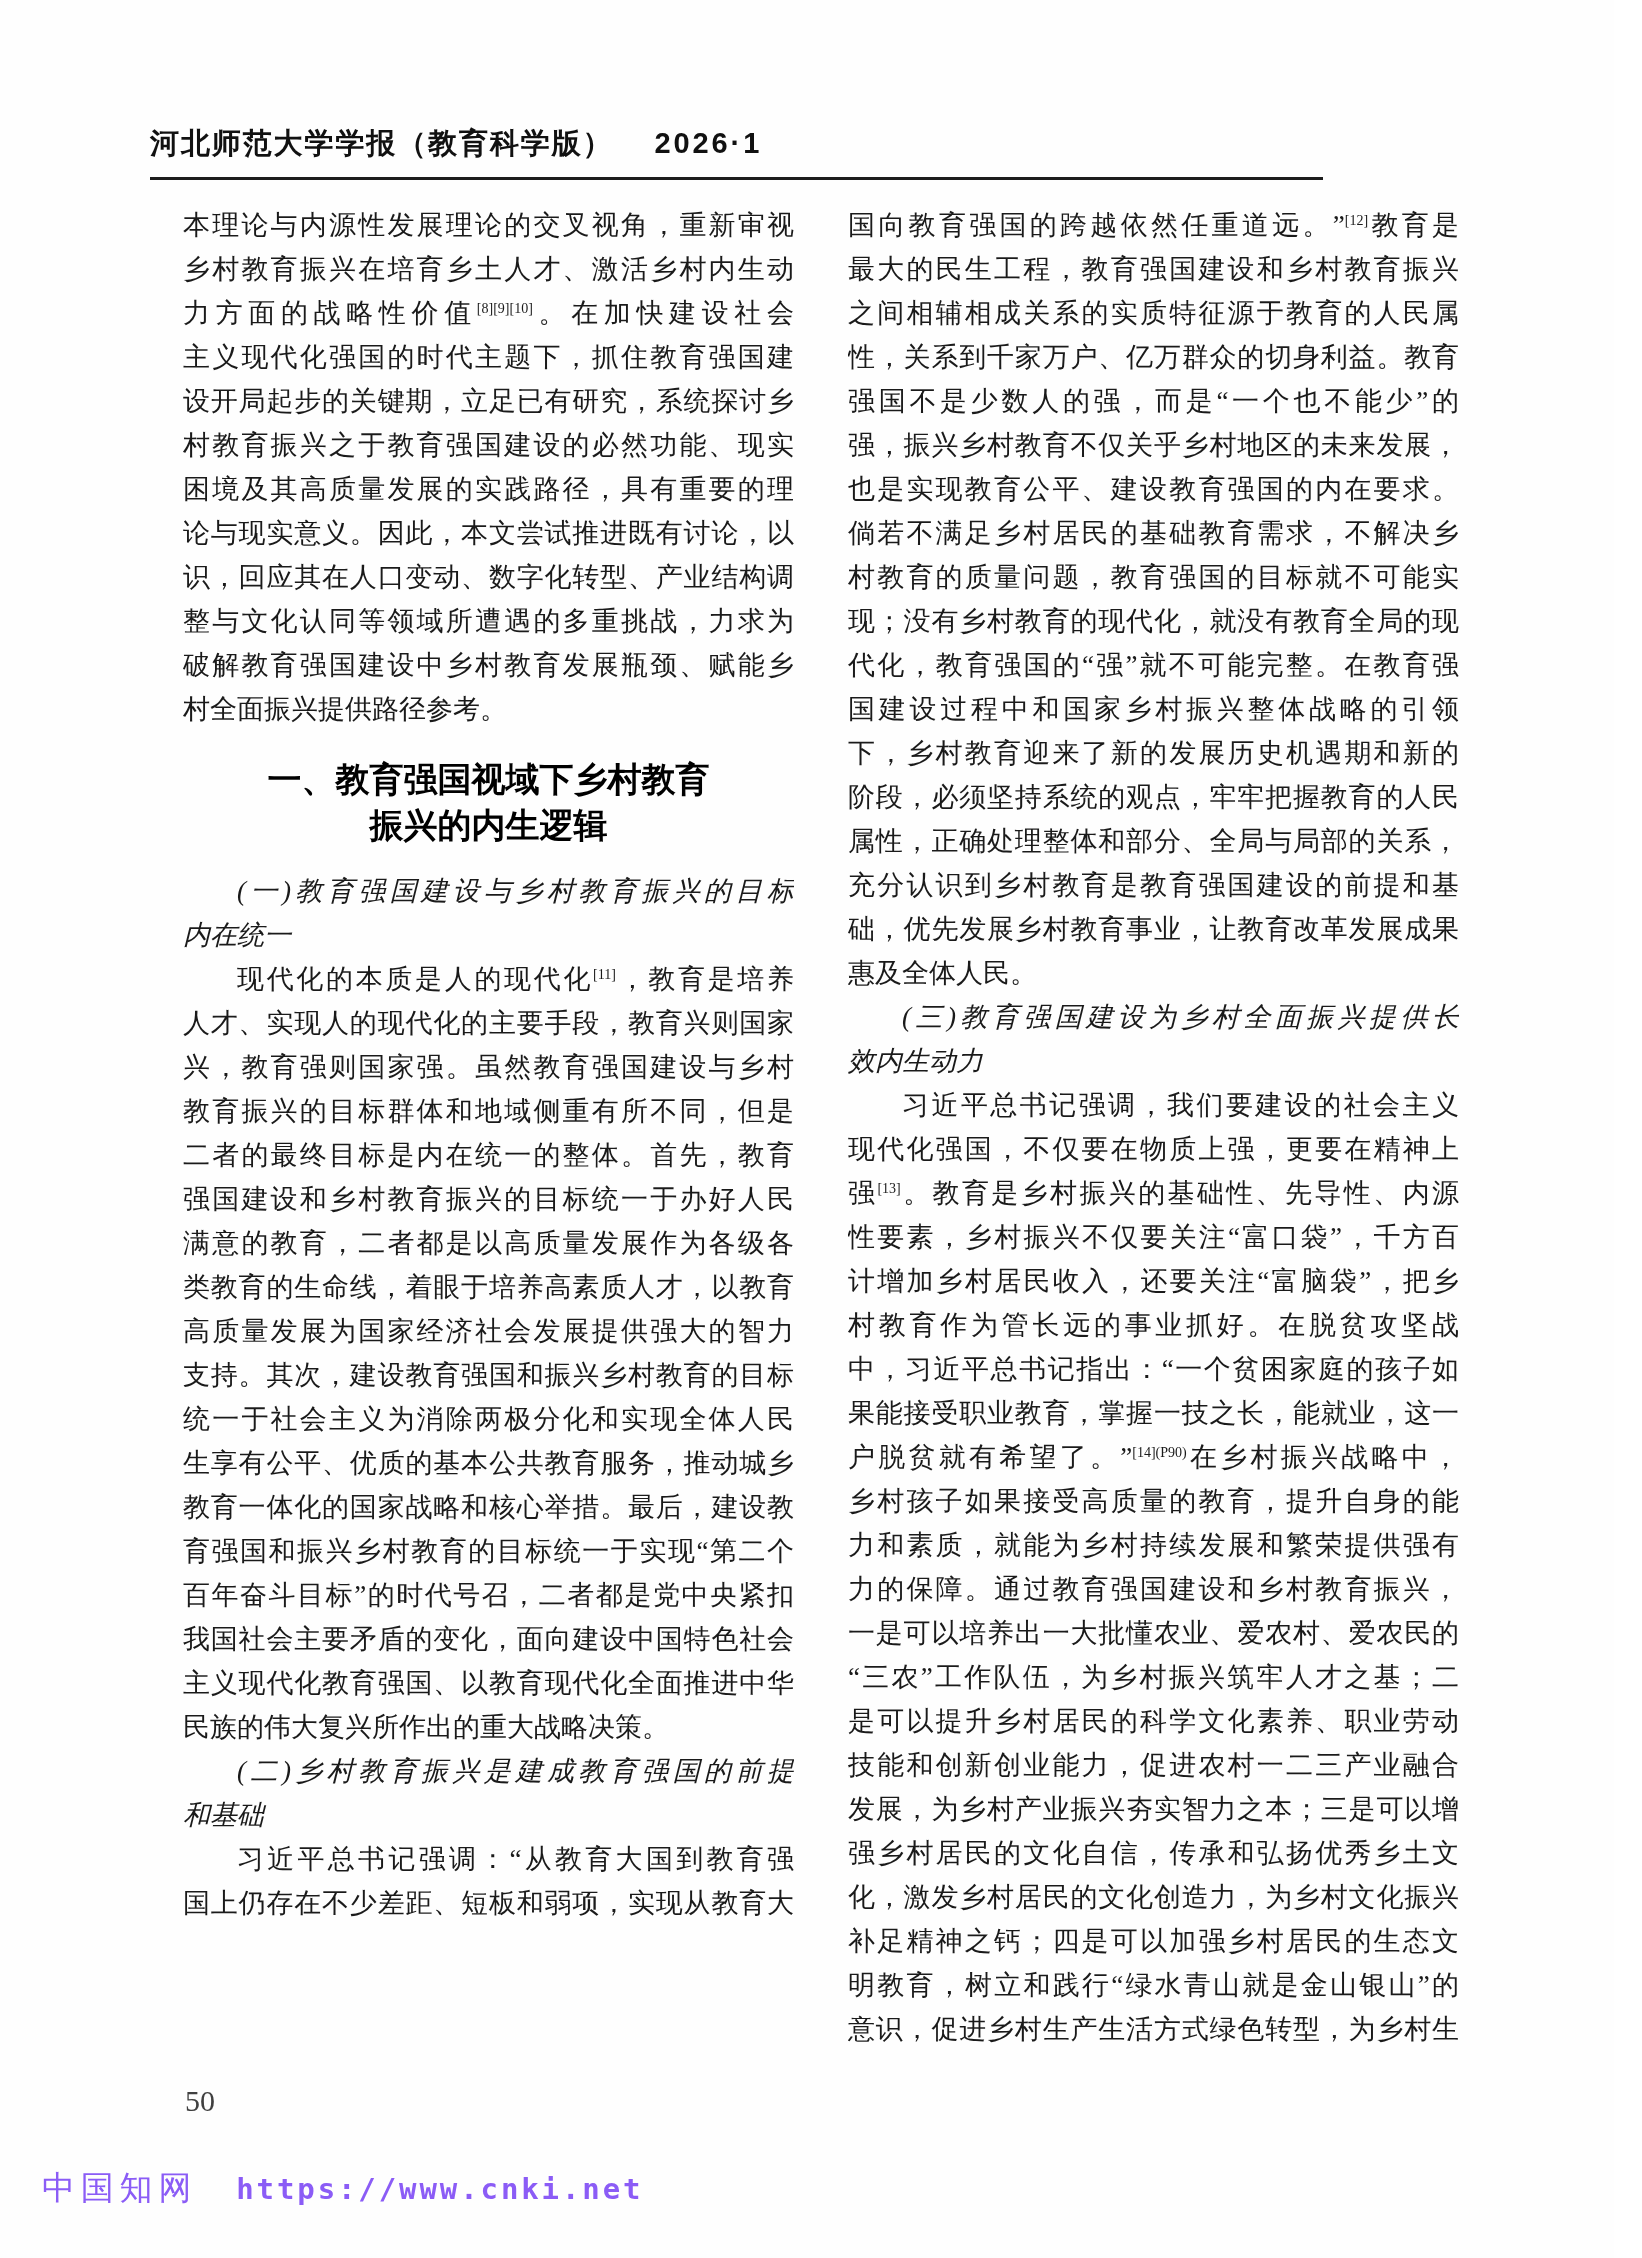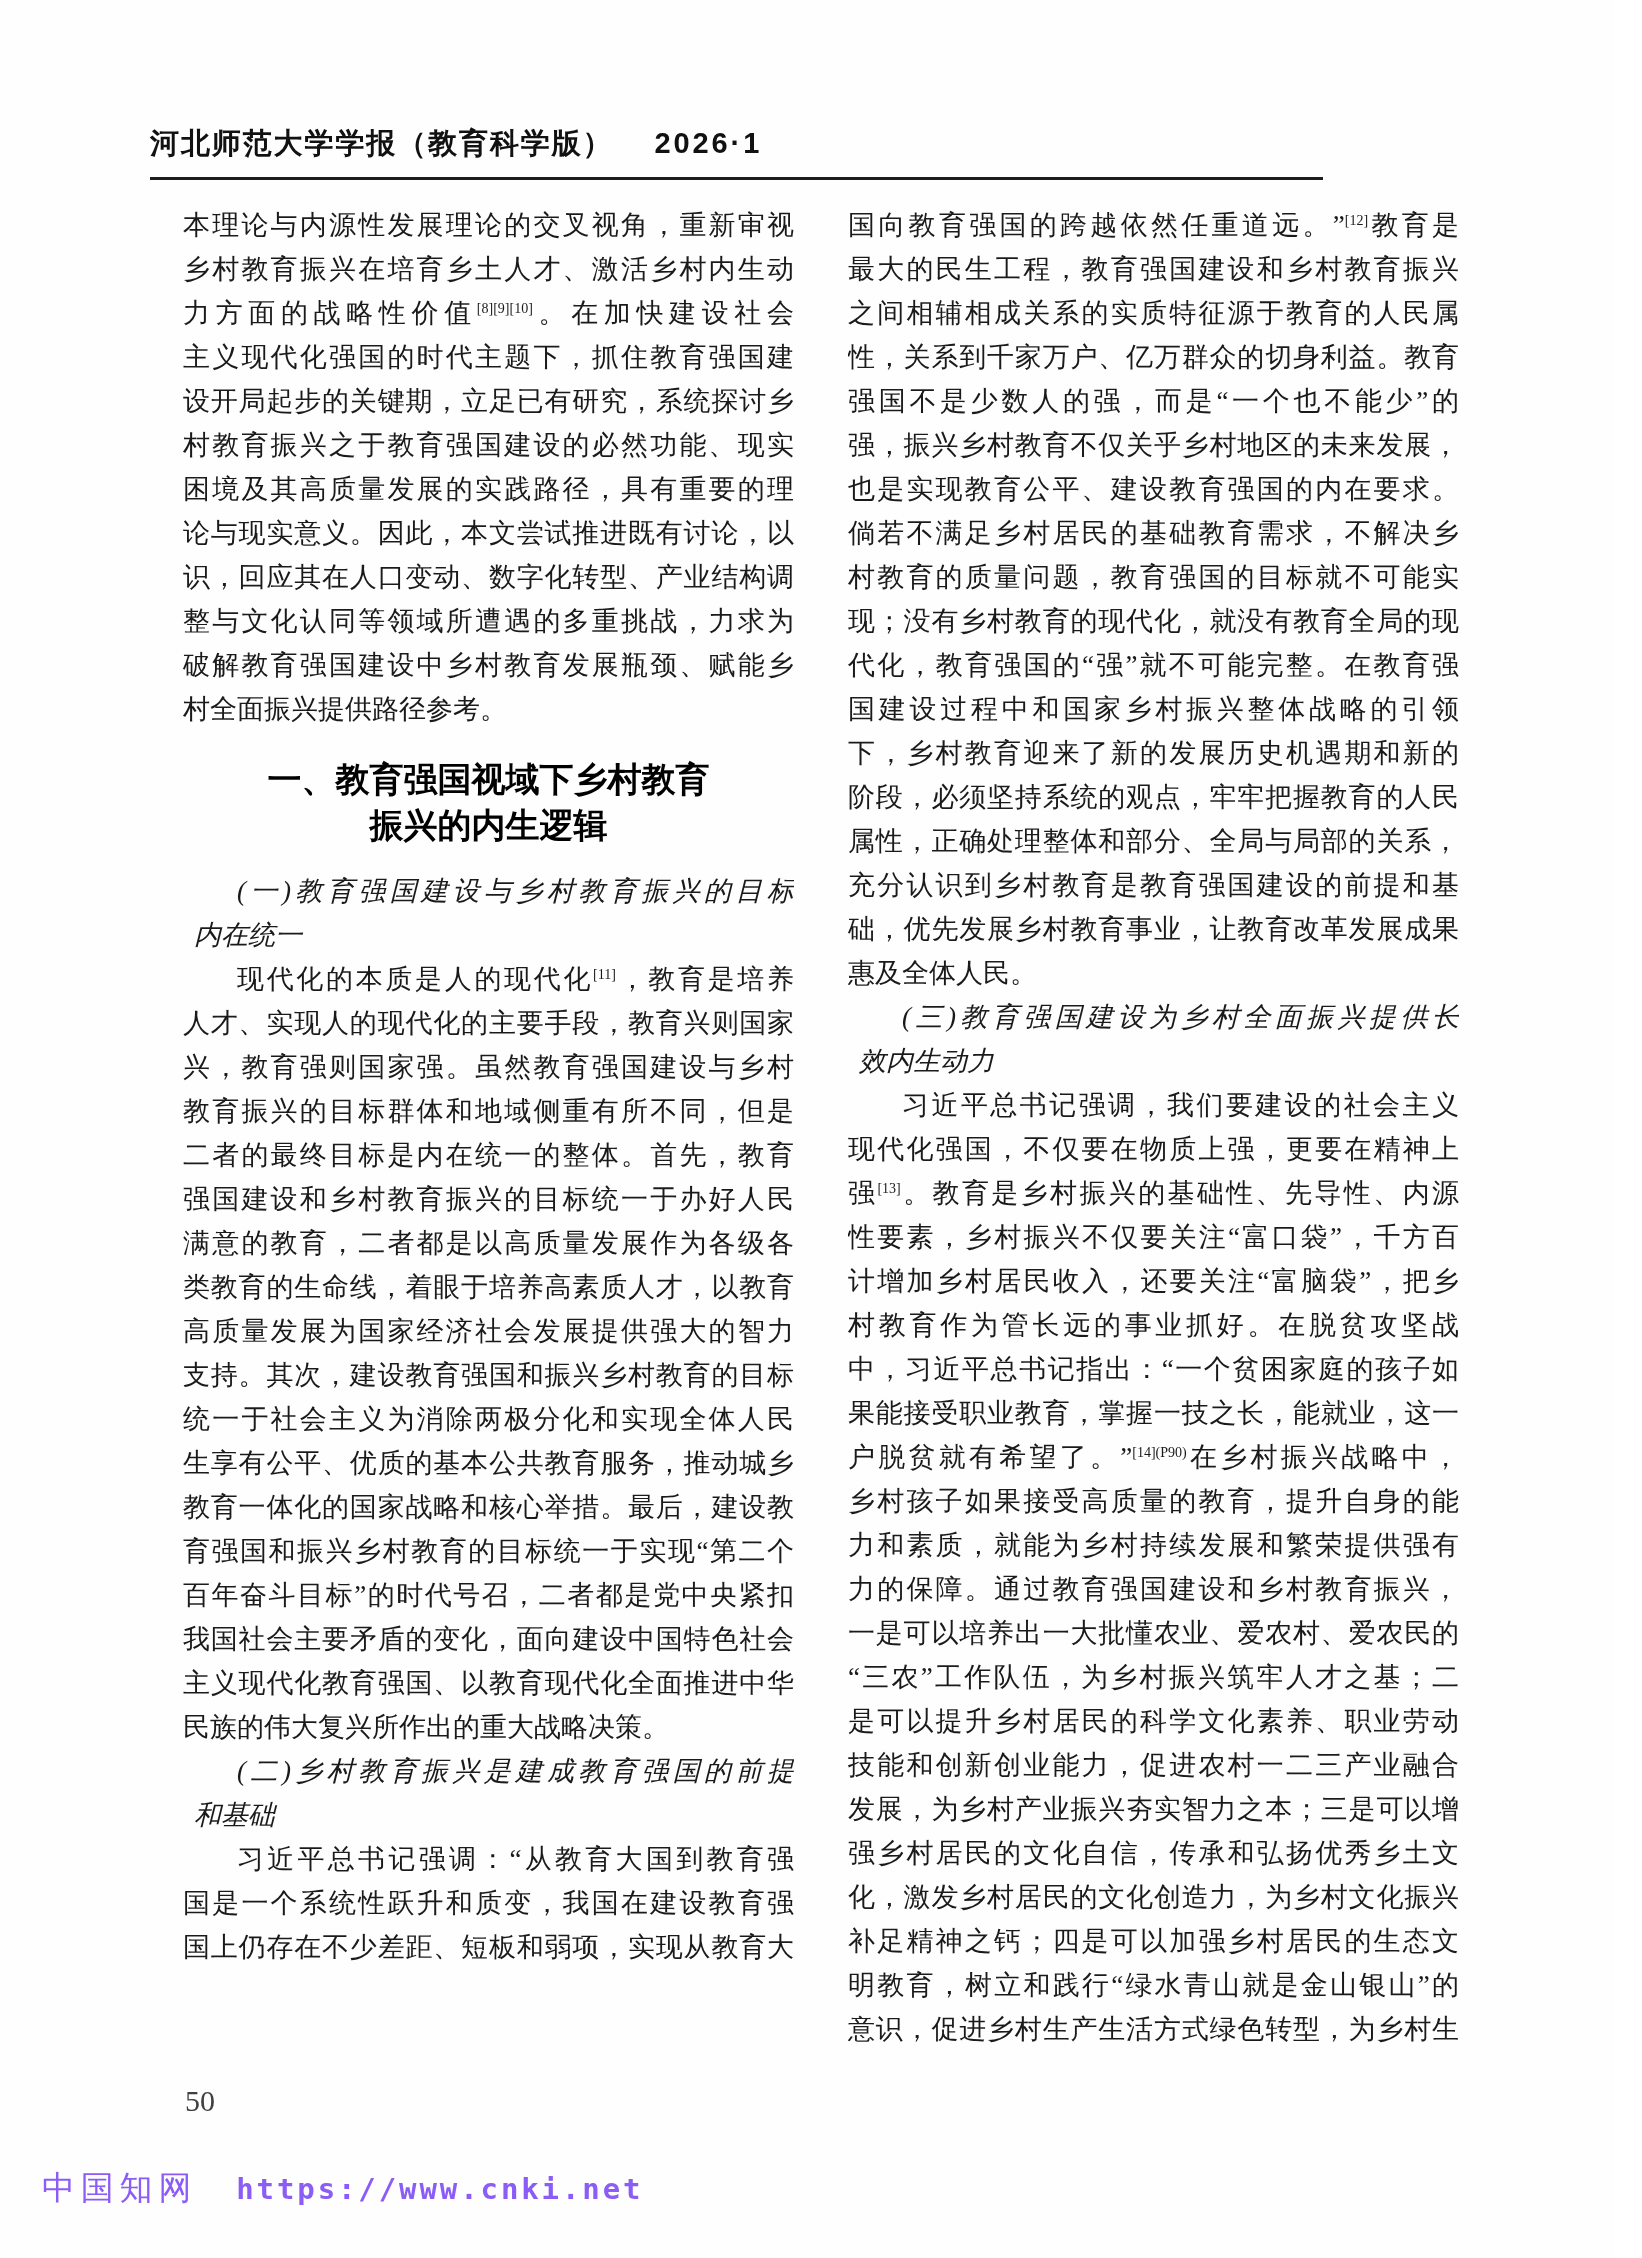--- a/index.html
+++ b/index.html
@@ -45,21 +45,21 @@
     text-align: justify;
     text-align-last: justify;
     text-justify: inter-character;
     height: 44px;
     overflow: hidden;
     white-space: nowrap;
   }
   .line.e  { text-align-last: left; }
   .line.ji { text-indent: 2em; }
   .line.si { text-indent: 2em; font-style: italic; }
-  .line.s  { text-align-last: left; font-style: italic; margin-left: 11px; }
+  .line.s  { text-align-last: left; font-style: italic; }
   .line sup {
     font-size: 0.52em;
     vertical-align: 8.7px;
     line-height: 0;
     letter-spacing: 0;
   }
   .section-heading {
     margin: 25px 0 21px 0;
     text-align: center;
     font-family: "Liberation Sans", "DejaVu Sans", sans-serif;
@@ -140,21 +140,20 @@
         <div class="line j">生享有公平、优质的基本公共教育服务，推动城乡</div>
         <div class="line j">教育一体化的国家战略和核心举措。最后，建设教</div>
         <div class="line j">育强国和振兴乡村教育的目标统一于实现“第二个</div>
         <div class="line j">百年奋斗目标”的时代号召，二者都是党中央紧扣</div>
         <div class="line j">我国社会主要矛盾的变化，面向建设中国特色社会</div>
         <div class="line j">主义现代化教育强国、以教育现代化全面推进中华</div>
         <div class="line e">民族的伟大复兴所作出的重大战略决策。</div>
         <div class="line si">(二)乡村教育振兴是建成教育强国的前提</div>
         <div class="line s">和基础</div>
         <div class="line ji">习近平总书记强调：“从教育大国到教育强</div>
-        <div class="line j">国是一个系统性跃升和质变，我国在建设教育强</div>
         <div class="line j">国上仍存在不少差距、短板和弱项，实现从教育大</div>
       </div>
   </div>
 
   <div class="col col-right">
     <div>
         <div class="line j">国向教育强国的跨越依然任重道远。”<sup>[12]</sup>教育是</div>
         <div class="line j">最大的民生工程，教育强国建设和乡村教育振兴</div>
         <div class="line j">之间相辅相成关系的实质特征源于教育的人民属</div>
         <div class="line j">性，关系到千家万户、亿万群众的切身利益。教育</div>

